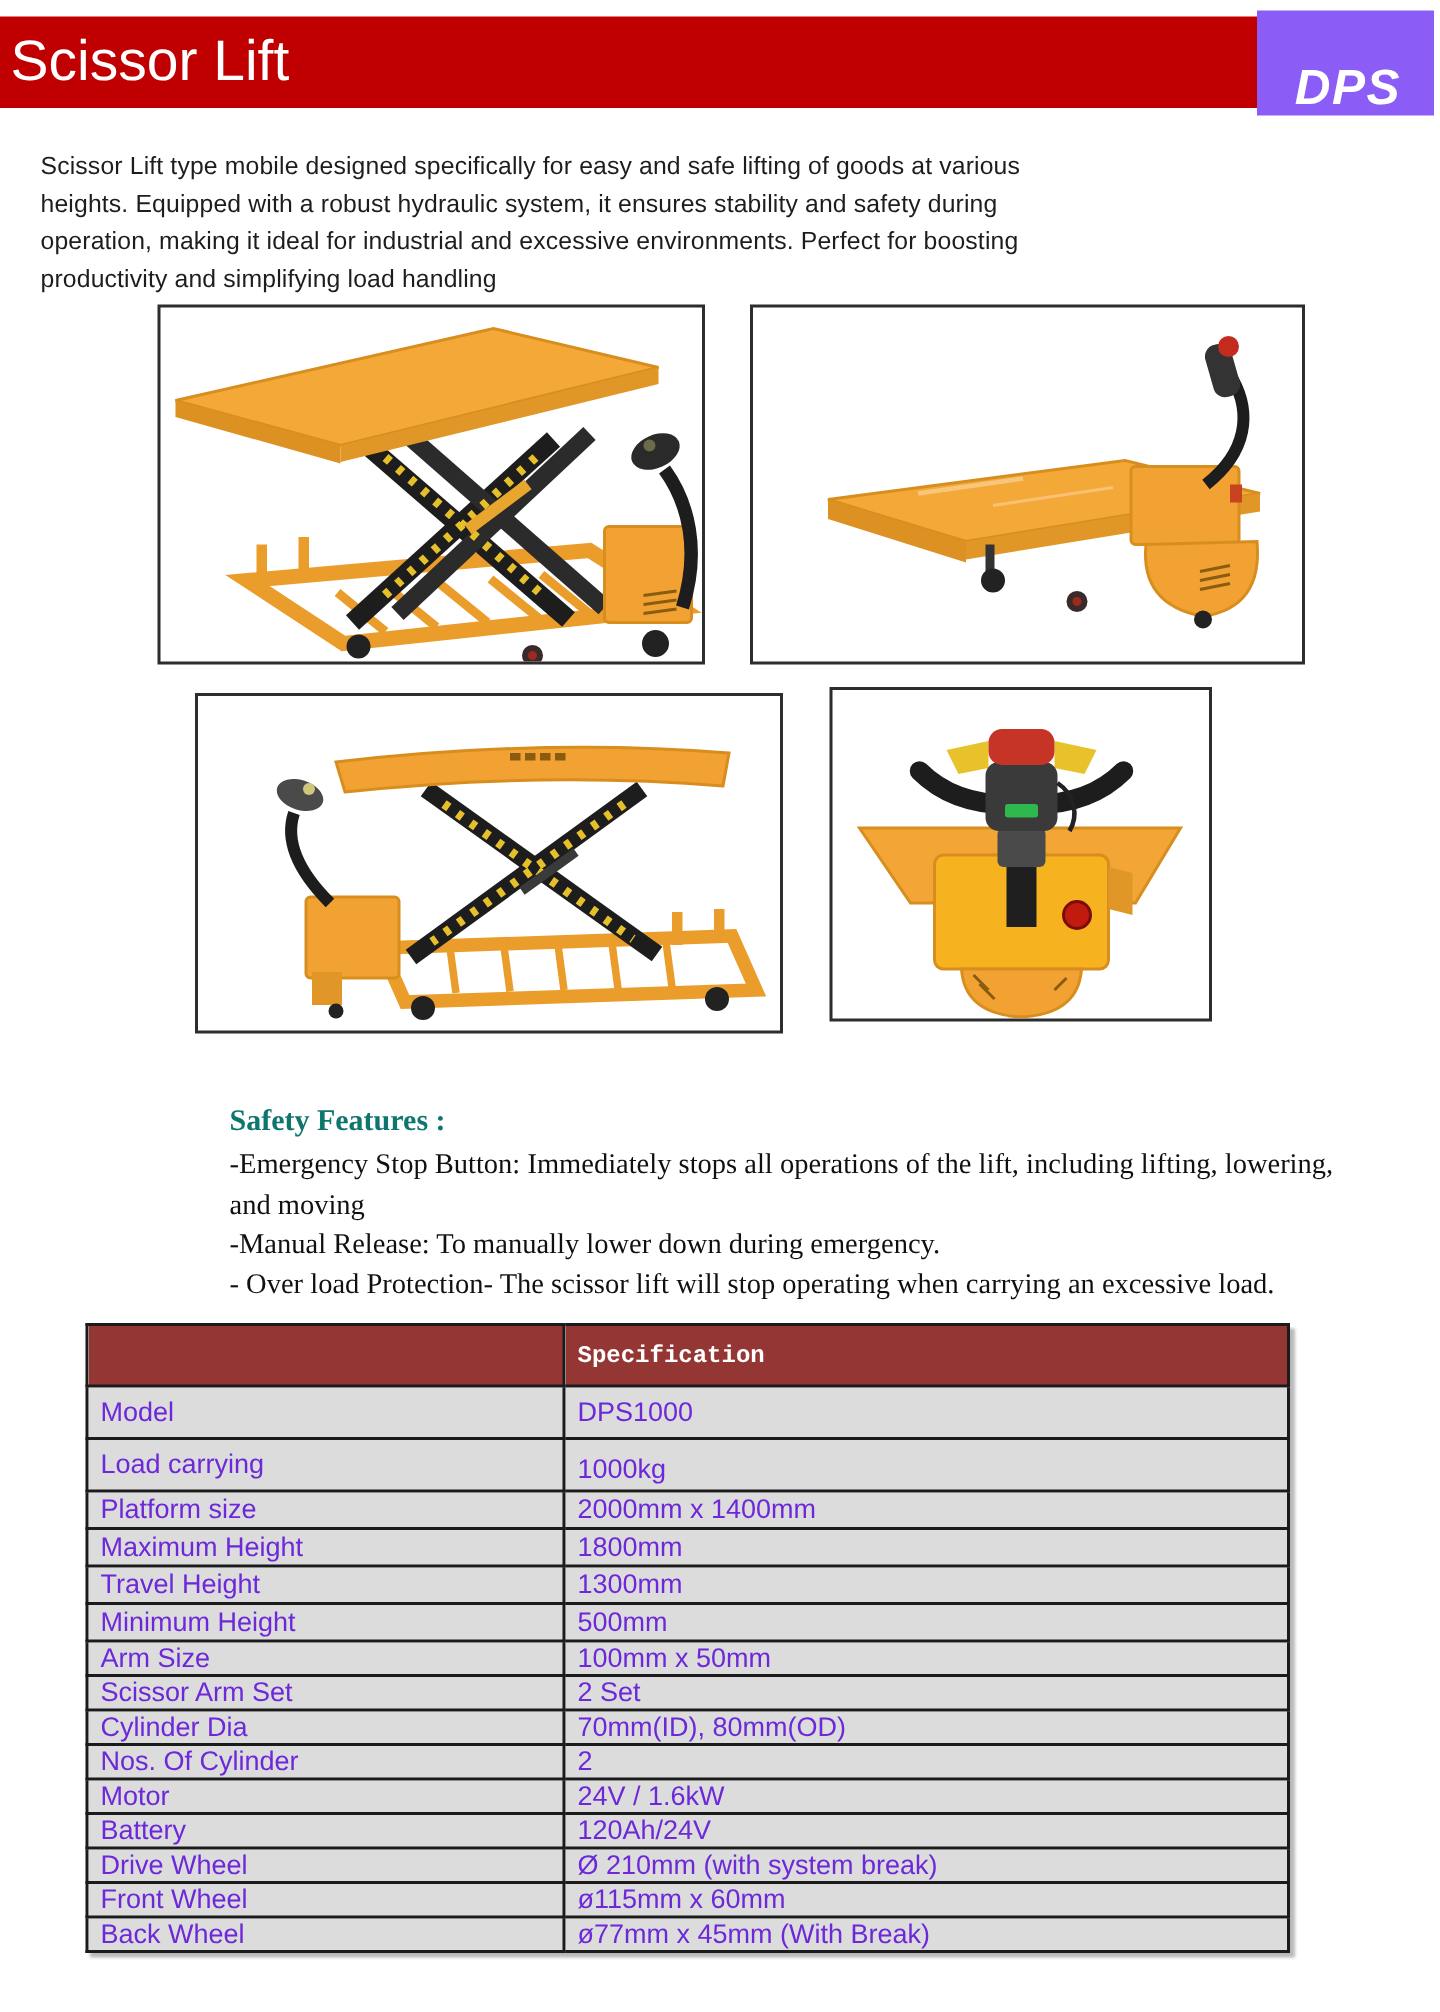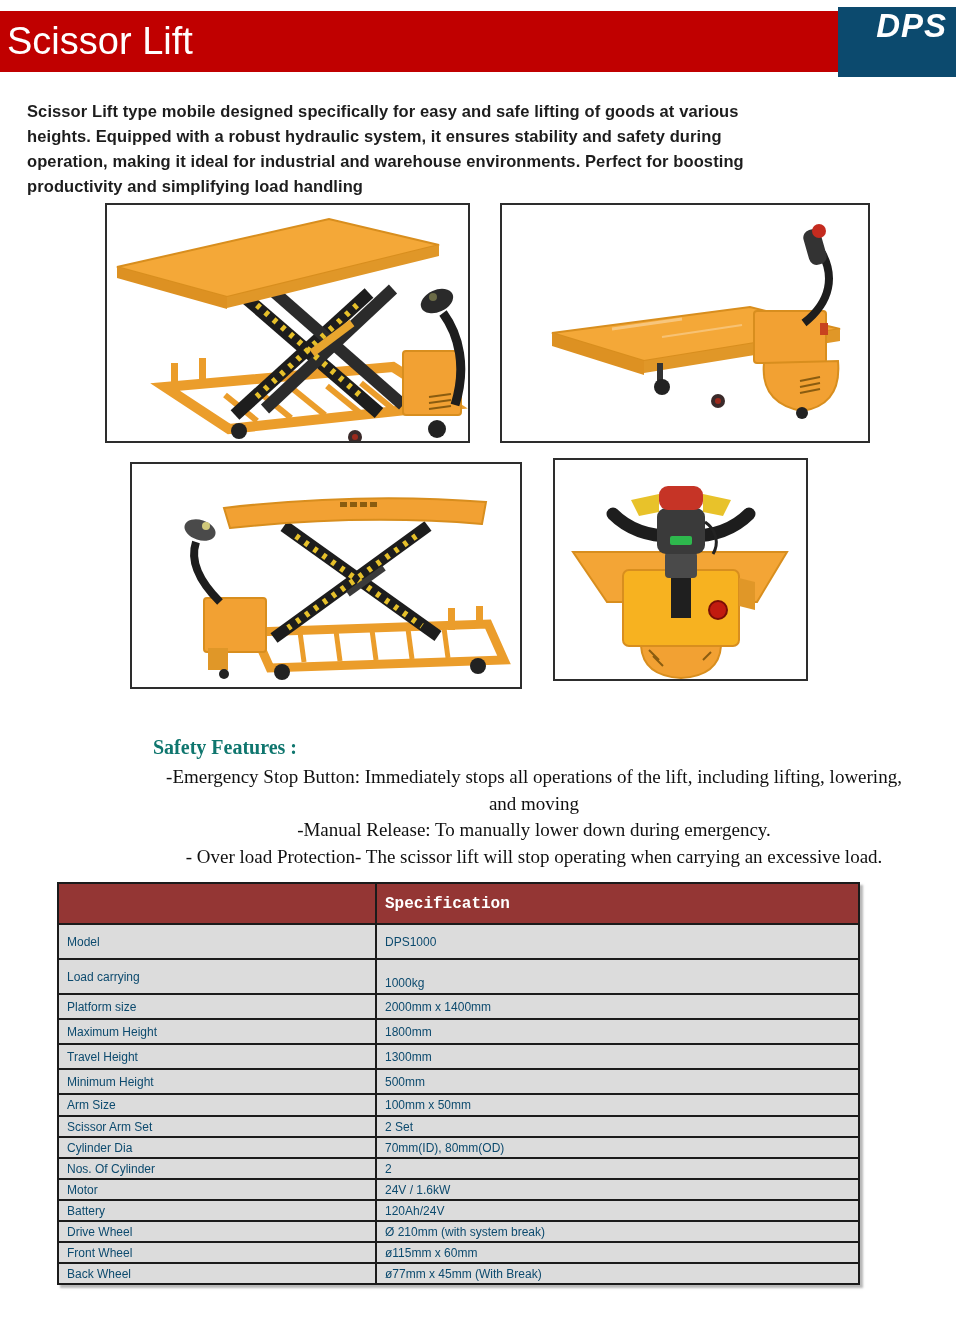--- a/index.html
+++ b/index.html
@@ -2,68 +2,68 @@
 <html><head>
 <meta charset="utf-8">
 <style>
   html,body{margin:0;padding:0;background:#ffffff;}
   .page{position:relative;width:960px;height:1341px;background:#fff;overflow:hidden;
         font-family:"Liberation Sans",sans-serif;}
 
   
   .titlebar{position:absolute;left:0;top:11px;width:846px;height:61px;background:#C00000;}
   .titlebar .t{position:absolute;left:7px;top:0;line-height:60px;font-size:38px;color:#fff;font-weight:400;}
-  .brand{position:absolute;left:838px;top:7px;width:118px;height:70px;background:#0c4a6e;
-         display:flex;align-items:flex-start;justify-content:flex-end;padding-right:9px;box-sizing:border-box;}
+  .brand{position:absolute;left:838px;top:7px;width:118px;height:70px;background:#8b5cf6;
+         display:flex;align-items:flex-end;justify-content:flex-end;padding-right:22px;box-sizing:border-box;}
   .brand .b{color:#fff;font-size:33px;font-style:italic;font-weight:bold;letter-spacing:1px;}
 
   
-  .desc{position:absolute;left:27px;top:99px;width:835px;font-weight:bold;font-size:16.5px;
+  .desc{position:absolute;left:27px;top:99px;width:835px;font-weight:normal;font-size:16.5px;
         line-height:25px;color:#1d1d1d;letter-spacing:.1px;}
 
   
   .photo{position:absolute;background:#fff;border:2px solid #2d2d2d;box-sizing:border-box;}
   #p1{left:105px;top:203px;width:365px;height:240px;}
   #p2{left:500px;top:203px;width:370px;height:240px;}
   #p3{left:130px;top:462px;width:392px;height:227px;}
   #p4{left:553px;top:458px;width:255px;height:223px;}
   .photo svg{width:100%;height:100%;display:block;}
 
   
   .safety{position:absolute;left:153px;top:736px;width:762px;font-family:"Liberation Serif",serif;color:#101010;}
   .safety h3{margin:0 0 5px 0;color:#0f766e;font-size:20px;font-weight:bold;}
-  .safety p{margin:0;font-size:19px;line-height:26.5px;text-align:center;}
+  .safety p{margin:0;font-size:19px;line-height:26.5px;}
 
   
   .spec{position:absolute;left:57px;top:882px;}
   .spec table{border-collapse:collapse;table-layout:fixed;width:803px;
               box-shadow:3px 3px 2px rgba(125,125,125,.55);}
   .spec td{border:2px solid #1b1b1b;background:#DCDCDC;padding:0 6px 0 8px;
-           font-size:12px;color:#0c4a6e;vertical-align:middle;overflow:hidden;white-space:nowrap;}
+           font-size:18px;color:#6d28d9;vertical-align:middle;overflow:hidden;white-space:nowrap;}
   .spec tr.head td{background:#943634;color:#fff;font-weight:bold;font-size:16px;height:39px;font-family:Liberation Mono, monospace;}
   tr.h37 td{height:33px;} tr.h34 td{height:30px;} tr.h27 td{height:23px;}
   tr.h24 td{height:20px;} tr.h23 td{height:19px;}
   td.low{vertical-align:bottom;padding-bottom:3px;}
 </style>
 </head>
 <body>
 
 <div class="page">
 
   <div class="titlebar">
     <div class="t">Scissor Lift</div>
   </div>
   <div class="brand">
     <span class="b">DPS</span>
   </div>
 
   <div class="desc">
     <div>Scissor Lift type mobile designed specifically for easy and safe lifting of goods at various</div>
     <div>heights. Equipped with a robust hydraulic system, it ensures stability and safety during</div>
-    <div>operation, making it ideal for industrial and warehouse environments. Perfect for boosting</div>
+    <div>operation, making it ideal for industrial and excessive environments. Perfect for boosting</div>
     <div>productivity and simplifying load handling</div>
   </div>
 
   <div class="photo" id="p1">
     <svg viewBox="0 0 361 236">
 
       <polygon points="58,182 286,162 346,200 122,224" fill="none" stroke="#EB9D2B" stroke-width="10"></polygon>
       <line x1="118" y1="190" x2="150" y2="216" stroke="#EB9D2B" stroke-width="6"></line>
       <line x1="152" y1="187" x2="184" y2="213" stroke="#EB9D2B" stroke-width="6"></line>
       <line x1="186" y1="184" x2="218" y2="210" stroke="#EB9D2B" stroke-width="6"></line>

